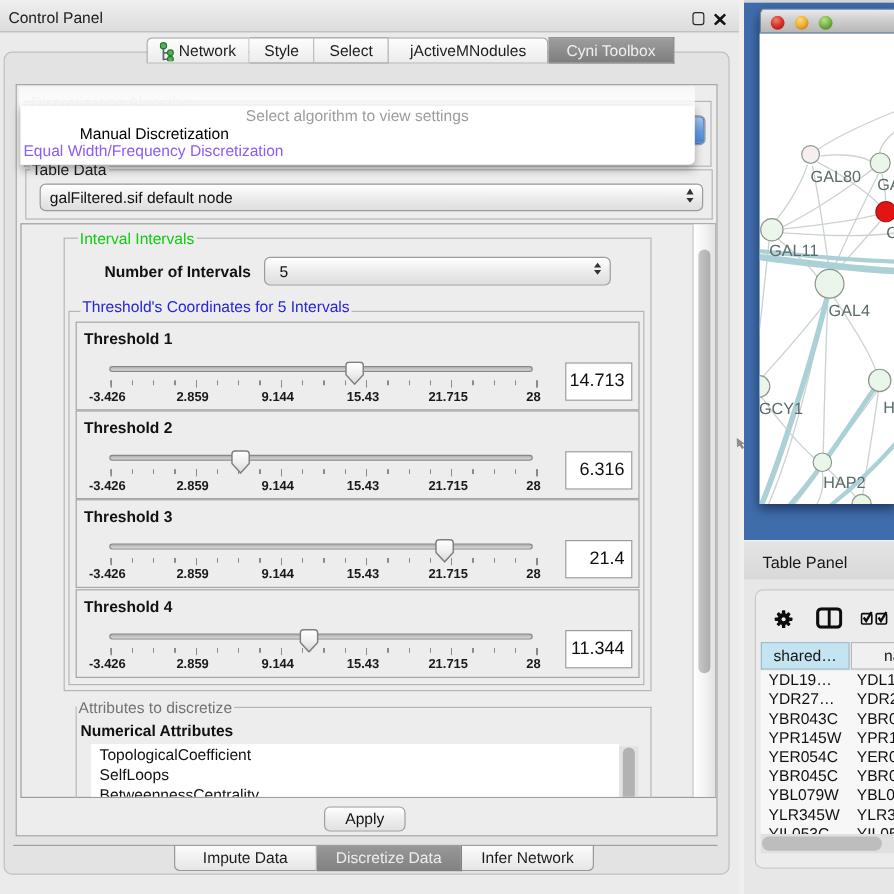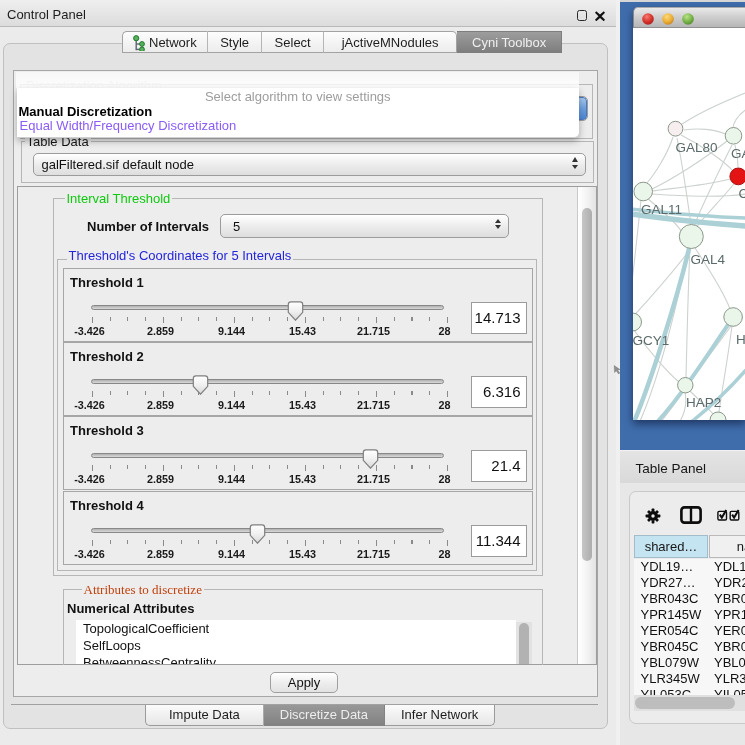--- a/index.html
+++ b/index.html
@@ -84,21 +84,21 @@
   border-radius:5px; background:linear-gradient(#ffffff,#eeeeee 50%,#e2e2e2);
   font-size:13px; color:#111; text-align:center; line-height:19px; }
 
 
 #ghostlbl { position:absolute; left:12.5px; top:7px; font-size:13px; color:#c6c6c6; }
 #popupwash { position:absolute; left:2.5px; top:1px; width:563px; height:16px;
   background:linear-gradient(rgba(255,255,255,0.55),rgba(255,255,255,0.92)); }
 #popup { position:absolute; left:3.5px; top:16.5px; width:561.5px; height:50.5px; background:#fff;
   border-bottom:1px solid #cfcfcf; border-radius:0 0 5px 0; box-shadow:0 3px 7px rgba(60,60,60,0.4); font-size:13px; }
 #popup .it0 { position:absolute; top:1.5px; width:100%; text-align:center; color:#9d9d9d; }
-#popup .it1 { position:absolute; top:16.5px; left:1.5px; font-weight:bold; color:#000; }
+#popup .it1 { position:absolute; top:16.5px; left:1.5px; font-weight:normal; color:#000;padding-left:48px; }
 #popup .it2 { position:absolute; top:30px; left:2.5px; color:#8b5cf6; }
 
 
 #bluezone { left:620px; top:2px; width:125px; height:448px; background:#3f6dac; }
 #innerwin { left:632.5px; top:6.5px; width:113px; height:413.5px; border-radius:5px 0 0 0;
   box-shadow:0 4px 9px rgba(0,0,25,0.5); }
 #innertitle { left:0; top:0; width:113px; height:21.5px; border-radius:5px 0 0 0;
   background:linear-gradient(#eaeaea,#cfcfcf 45%,#b6b6b6); border-bottom:1px solid #909090;
   border-left:1px solid #888; border-top:1px solid #aaa; }
 #canvas { left:0; top:21.5px; width:113px; height:392px; background:#ffffff; overflow:hidden; }
@@ -163,21 +163,21 @@
           <span class="arup" style="display:block;border-bottom-width:5px;"></span>
           <span class="ardn" style="display:block;"></span>
         </span>
     </div>
 
     <div class="abs" id="bigpane"></div>
     <div class="abs" id="vsb-track"></div>
     <div class="abs" id="vsb-thumb"></div>
 
     <div class="groupline" style="left:39.5px;top:127px;width:490px;height:378px;"></div>
-    <div class="gtitle" style="left:51px;top:119.5px;color:#0ecb0e;">Interval Threshold</div>
+    <div class="gtitle" style="left:51px;top:119.5px;color:#0ecb0e;">Interval Intervals</div>
 
     <div style="position:absolute;left:73.5px;top:148px;font-size:13px;font-weight:bold;color:#111;">Number of Intervals</div>
     <div class="combo" style="left:206.5px;top:142.5px;width:289px;height:24.5px;">
       <span style="position:absolute;left:12px;top:4px;">5</span>
       <span class="ar" style="top:4px;">
           <span class="arup" style="display:block;"></span>
           <span class="ardn" style="display:block;"></span>
         </span>
     </div>
 
@@ -251,21 +251,21 @@
           <span style="left:282px">21.715</span>
           <span style="left:353px">28</span>
         </div>
       <svg class="thumb" style="left:184.5px;" width="17" height="20" viewBox="0 0 17 20">
           <path d="M 4,0.8 H 13 Q 15.7,0.8 15.7,3.4 V 11.3 L 8.5,19.2 L 1.3,11.3 V 3.4 Q 1.3,0.8 4,0.8 Z" fill="url(#thg)" stroke="#7f7f7f" stroke-width="1.2"></path>
         </svg>
       <div class="tfield">11.344</div>
     </div>
 
     <div class="groupline" style="left:49.5px;top:517.5px;width:480px;height:76px;border-bottom:none;"></div>
-    <div class="gtitle" style="left:68px;top:511px;color:#c2410c;font-family:Liberation Serif, serif;">Attributes to discretize</div>
+    <div class="gtitle" style="left:50px;top:511px;color:#737373;">Attributes to discretize</div>
     <div style="position:absolute;left:53.5px;top:530px;font-size:13px;font-weight:bold;color:#111;">Numerical Attributes</div>
     <div id="numlist">
         <div>TopologicalCoefficient</div>
         <div>SelfLoops</div>
         <div>BetweennessCentrality</div>
       </div>
     <div class="abs" id="nl-sbtrack"></div>
     <div class="abs" id="nl-sbthumb"></div>
 
     <div id="applybtn">Apply</div>

